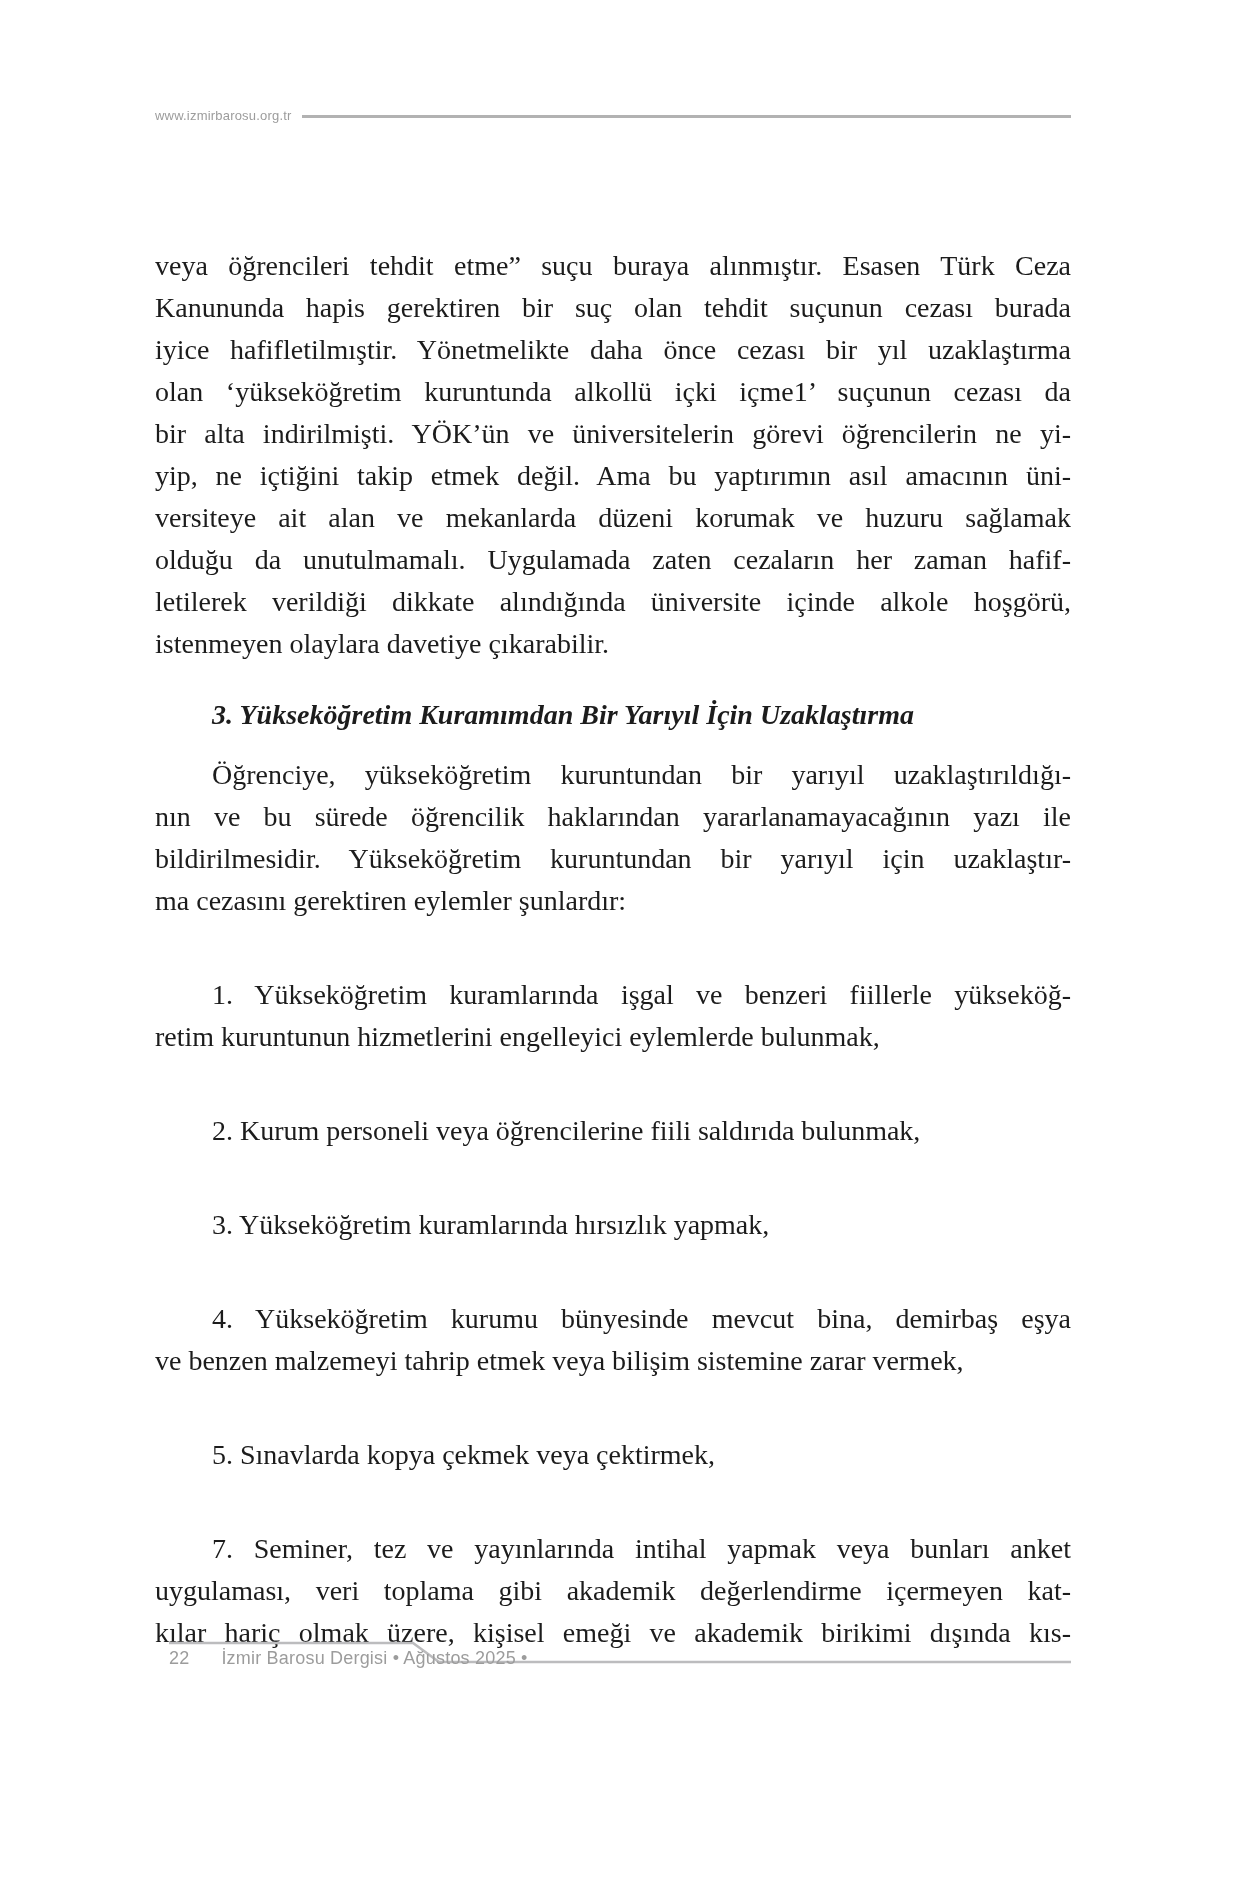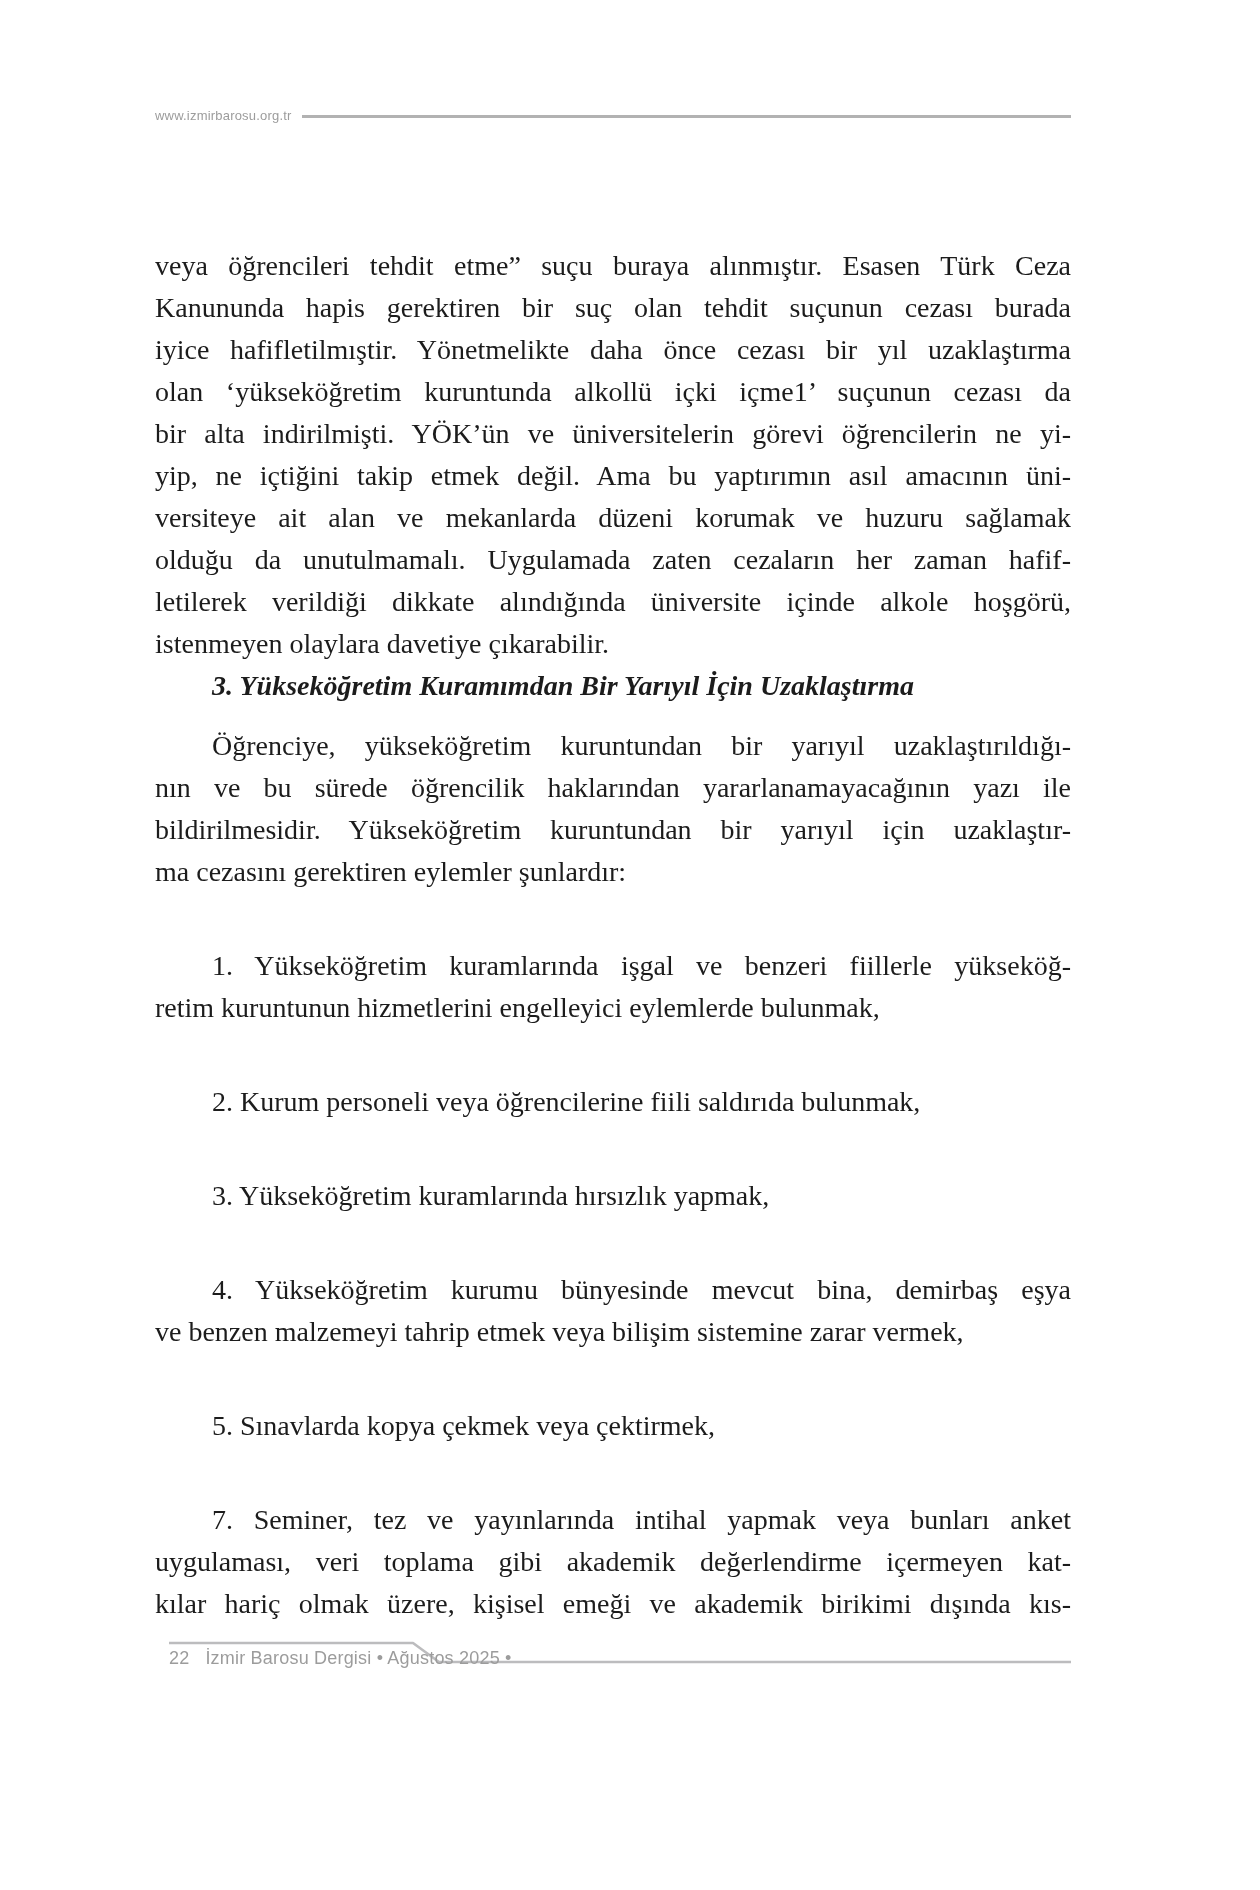--- a/index.html
+++ b/index.html
@@ -37,33 +37,33 @@
   .tline{
     text-align:justify;
     text-align-last:justify;
     white-space:normal;
   }
   .tline.last{
     text-align:left;
     text-align-last:left;
   }
   .tline.indent{padding-left:57px;}
-  .block-heading{font-weight:700;font-style:italic;}
+  .block-heading{margin-top:29px;font-weight:700;font-style:italic;}
   .block-heading + .block-paragraph{margin-top:18px;}
   .block-list_item{margin-top:52px;}
 
   
   .page-footer{
     position:absolute;
     top:1640px;left:155px;width:916px;height:44px;
   }
   .footer-rule{position:absolute;top:0;left:0;}
   .footer-text{
     position:absolute;top:8px;left:14px;
-    display:flex;align-items:baseline;gap:16px;
+    display:flex;align-items:baseline;gap:32px;
     font-family:"Liberation Sans", sans-serif;
     font-size:18px;
     color:#9c9c9c;
     letter-spacing:.2px;
   }
 </style>
 </head>
 <body>
 
 <div class="page">

